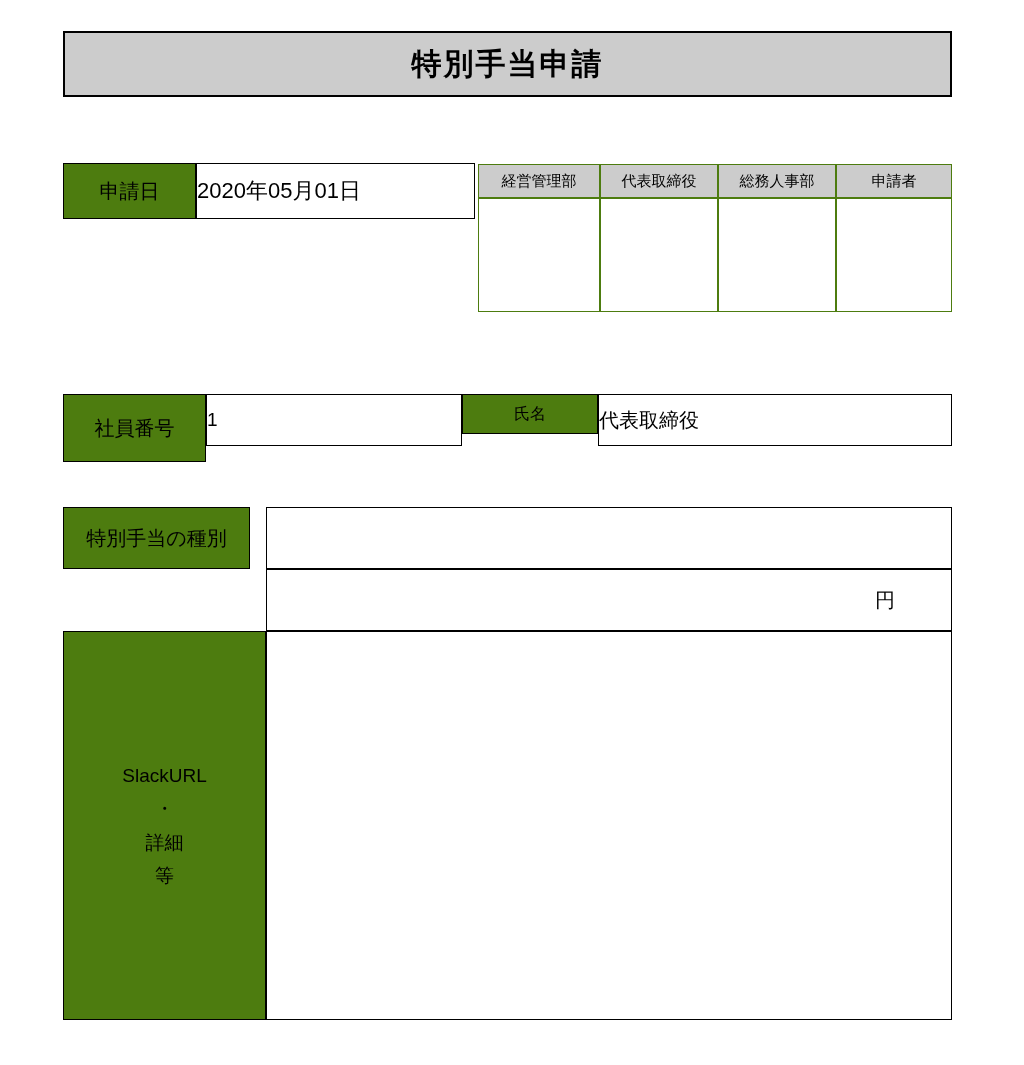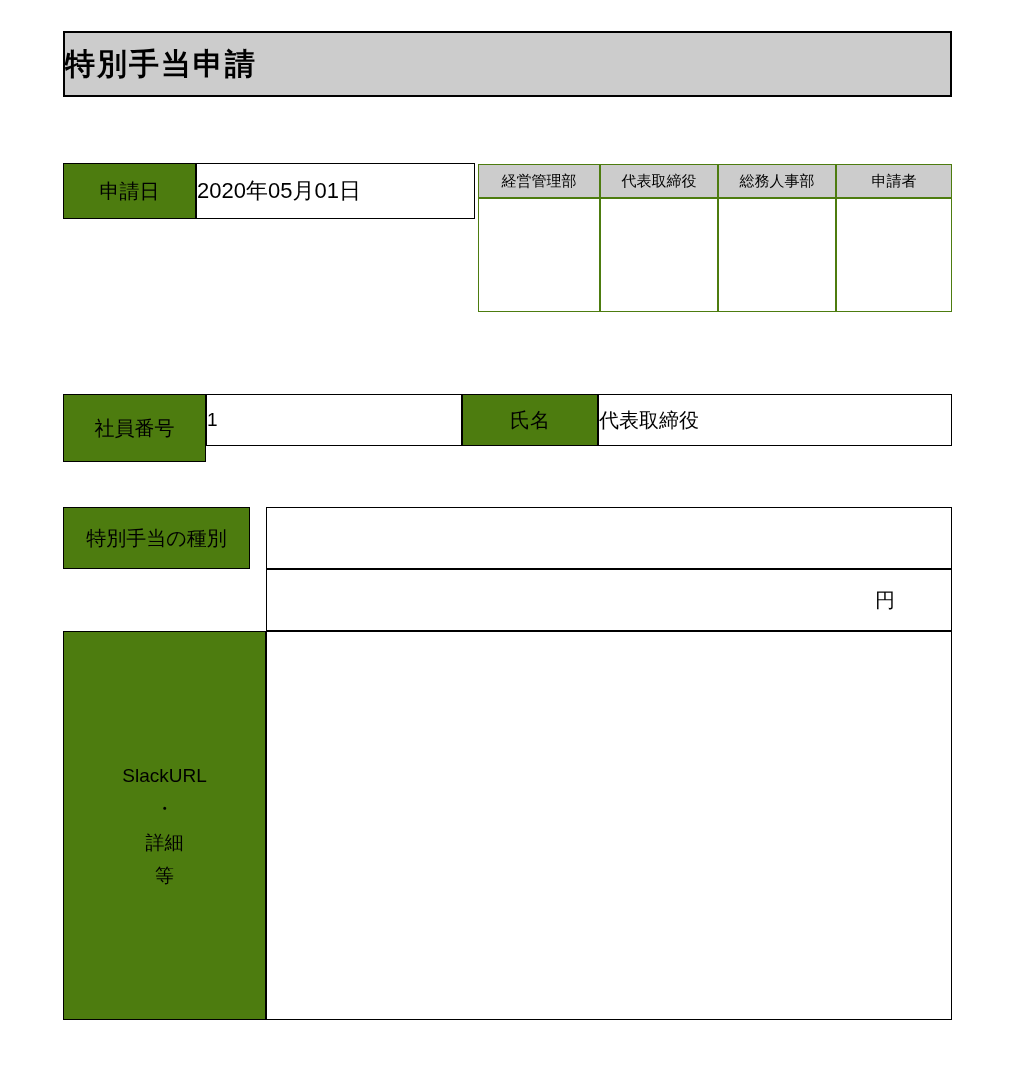--- a/index.html
+++ b/index.html
@@ -28,21 +28,21 @@
     position: absolute;
     left: 63px;
     top: 31px;
     width: 889px;
     height: 66px;
     background: #cccccc;
     border: 2px solid #000000;
     box-sizing: border-box;
     display: flex;
     align-items: center;
-    justify-content: flex-start;
+    justify-content: center;
   }
   .title-text {
     font-size: 30px;
     font-weight: bold;
     letter-spacing: 2px;
   }
 
   
   .cell {
     position: absolute;
@@ -91,21 +91,21 @@
   .appr-head { background: #cccccc; height: 34px; top: 0; }
   .appr-body { background: #ffffff; height: 114px; top: 34px; }
   .ac0 { left: 0px;   width: 122px; }
   .ac1 { left: 122px; width: 118px; }
   .ac2 { left: 240px; width: 118px; }
   .ac3 { left: 358px; width: 116px; }
 
   
   .emp-num-label  { left: 63px;  top: 394px; width: 143px; height: 68px; font-size: 20px; }
   .emp-num-value  { left: 206px; top: 394px; width: 256px; height: 52px; font-size: 19px; }
-  .emp-name-label { left: 462px; top: 394px; width: 136px; height: 52px; font-size: 20px; }
+  .emp-name-label { left: 462px; top: 394px; width: 136px; height: 40px; font-size: 16px; }
   .emp-name-value { left: 598px; top: 394px; width: 354px; height: 52px; font-size: 20px; }
 
   
   .type-label   { left: 63px;  top: 507px; width: 187px; height: 62px; font-size: 20px; }
   .type-value   { left: 266px; top: 507px; width: 686px; height: 62px; }
   .amount-label { left: 63px;  top: 569px; width: 203px; height: 62px; font-size: 20px; }
   .amount-value {
     left: 266px; top: 569px; width: 686px; height: 62px;
     justify-content: flex-end; padding-right: 56px; font-size: 20px;
   }

